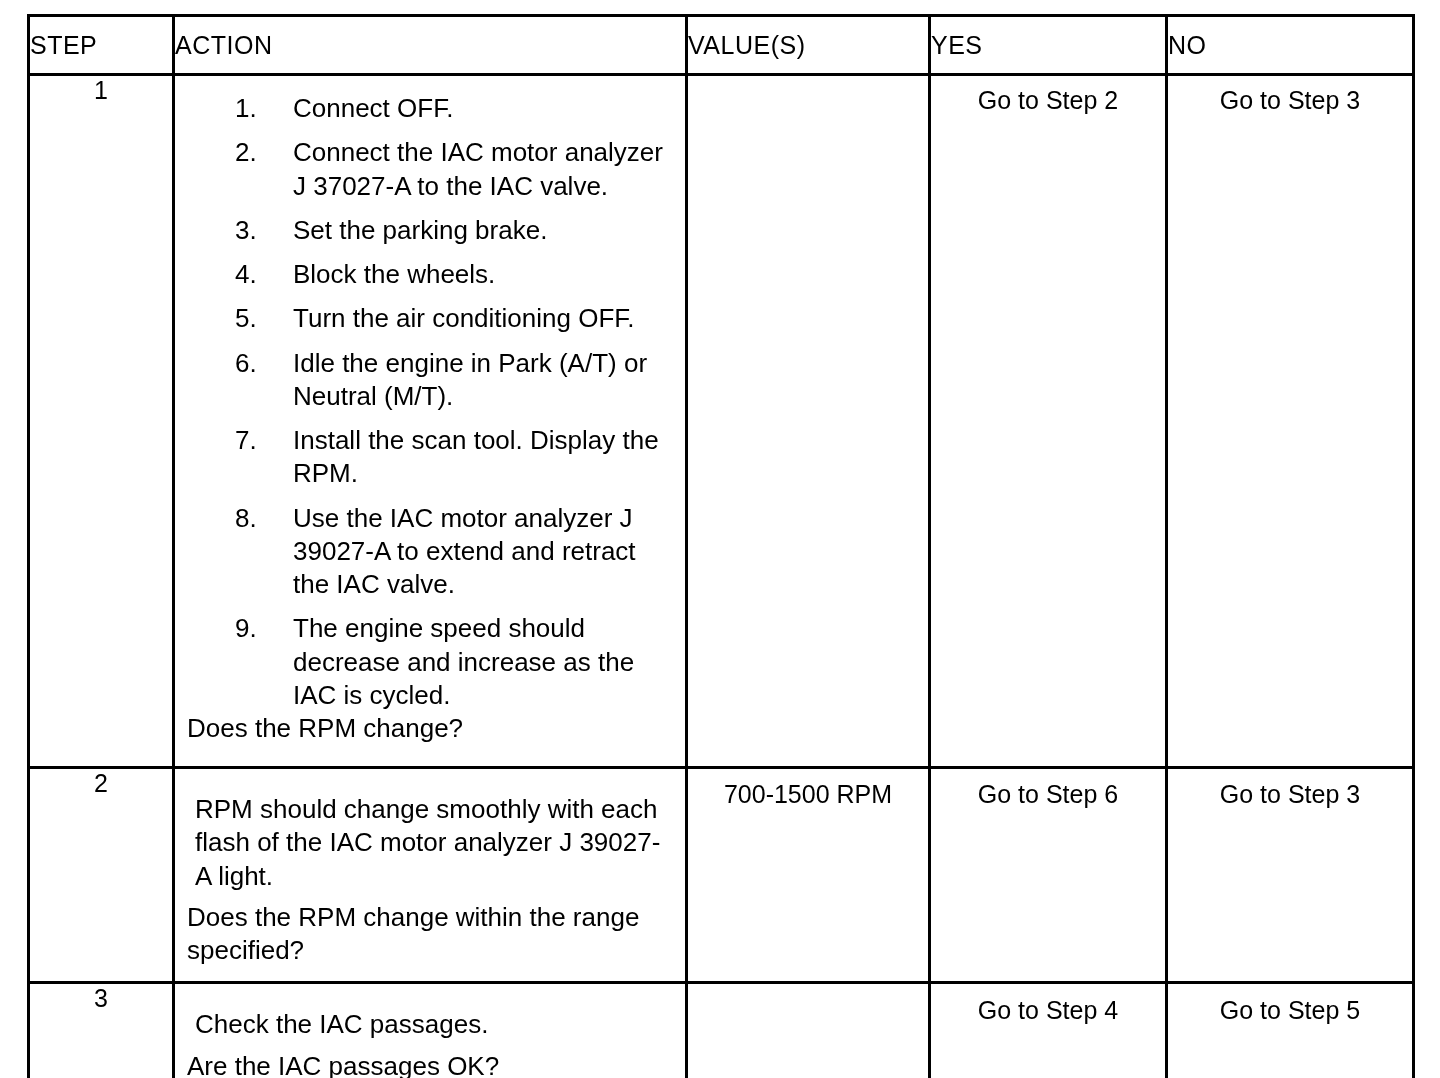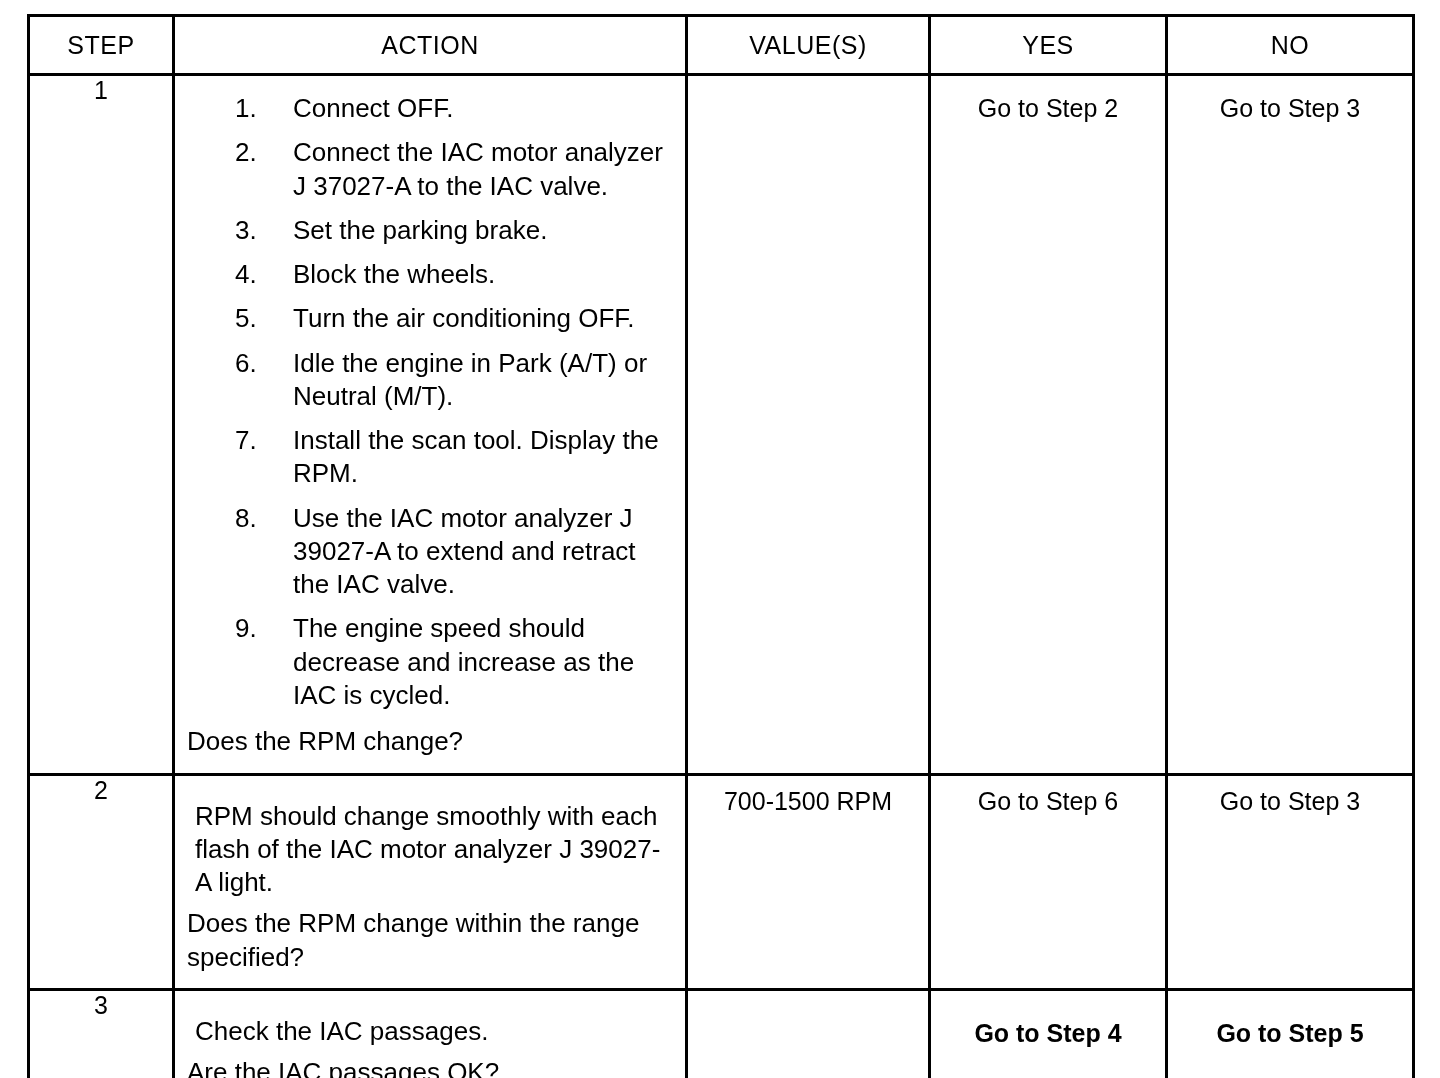--- a/index.html
+++ b/index.html
@@ -43,21 +43,21 @@
   
   col.c-step   { width: 145px; }
   col.c-action { width: 513px; }
   col.c-value  { width: 243px; }
   col.c-yes    { width: 237px; }
   col.c-no     { width: 247px; }
 
   
   tr.header-row th {
     height: 56px;
-    text-align: center;
+    text-align: left;
     vertical-align: middle;
     font-weight: normal;
     font-size: 25px;
     letter-spacing: 0.5px;
   }
 
   .step-cell {
     text-align: center;
     vertical-align: middle;
     font-size: 25px;
@@ -100,39 +100,38 @@
     left: 48px;
     top: 0;
     width: 46px;
     text-align: left;
   }
   ol.steps li .txt {
     display: block;
   }
 
   .question {
-    margin-top: 13px;
   }
 
   .para {
     margin: 8px;
   }
   .para + .question {
     margin-top: 2px;
   }
 
   
   tr.row-1 > td { height: 690px; }
   tr.row-2 > td { height: 195px; }
   tr.row-3 > td { height: 98px; }
 
   .row-3 .action-cell .inner { padding-top: 16px; }
-  .row-3 .center-top .inner { padding-top: 28px; font-weight: bold; }
+  .row-3 .center-top .inner { padding-top: 12px; }
   .row-2 .center-top .inner { padding-top: 11px; }
-  .row-1 .center-top .inner { padding-top: 18px; }
+  .row-1 .center-top .inner { padding-top: 10px; }
 </style>
 </head>
 <body>
 
 <div class="page">
 
   <table class="diag">
     <colgroup>
       <col class="c-step">
       <col class="c-action">

